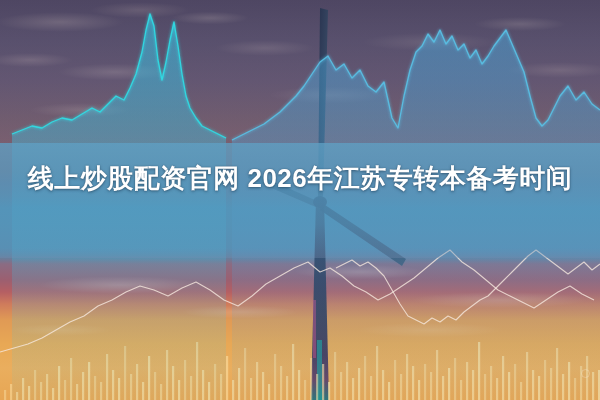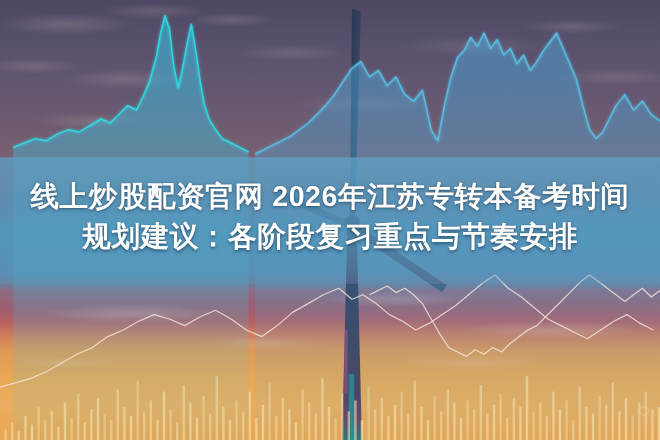--- a/index.html
+++ b/index.html
@@ -264,17 +264,16 @@
         <path d="M232 140 L240 136 L248 132 L256 128 L264 124 L272 118 L280 112 L288 104 L296 96 L304 86 L312 74 L320 62 L328 56 L336 70 L344 64 L352 78 L360 70 L368 86 L376 92 L384 82 L392 118 L398 128 L404 96 L410 70 L416 52 L422 46 L428 34 L434 42 L440 30 L446 44 L452 36 L458 50 L464 44 L470 58 L476 50 L482 64 L488 56 L494 46 L500 38 L506 30 L512 44 L518 58 L524 72 L530 96 L536 118 L542 126 L548 120 L554 108 L560 96 L568 86 L576 100 L584 92 L592 104 L600 110" fill="none" stroke="#59c3e8" stroke-width="1.3" stroke-linejoin="round" opacity=".92" filter="url(#glow)"></path>
         <path d="M0 352 L14 348 L28 344 L42 338 L56 330 L70 322 L84 316 L98 306 L112 300 L126 292 L140 286 L154 290 L168 296 L182 288 L196 282 L210 290 L224 300 L238 306 L252 296 L266 284 L280 276 L294 268 L308 262 L320 272 L330 268 L342 276 L354 286 L366 292 L378 300 L390 294 L402 286 L414 278 L426 268 L438 258 L450 250 L462 262 L474 270 L486 280 L498 290 L510 296 L522 302 L534 308 L546 300 L558 292 L570 286 L582 294 L594 300" fill="none" stroke="#f6e9df" stroke-width="1.1" stroke-linejoin="round" opacity=".80"></path>
         <path d="M336 268 L344 264 L352 260 L360 266 L368 262 L376 268 L384 276 L392 290 L400 304 L408 316 L416 320 L424 324 L432 318 L440 322 L448 316 L456 320 L464 312 L472 306 L480 300 L488 296 L496 288 L504 280 L512 272 L520 264 L528 256 L536 250 L544 256 L552 262 L560 268 L568 274 L576 268 L584 262 L592 270 L600 264" fill="none" stroke="#f6e9df" stroke-width="1.1" stroke-linejoin="round" opacity=".80"></path>
       </g>
   </svg>
 
   <div id="band"></div>
 
   <div id="headline">
     <span class="ln">线上炒股配资官网 2026年江苏专转本备考时间</span>
-    <span class="ln">规划建议：各阶段复习重点与节奏安排</span>
   </div>
 
   <div id="mark"></div>
 </div>
 
 </body></html>

